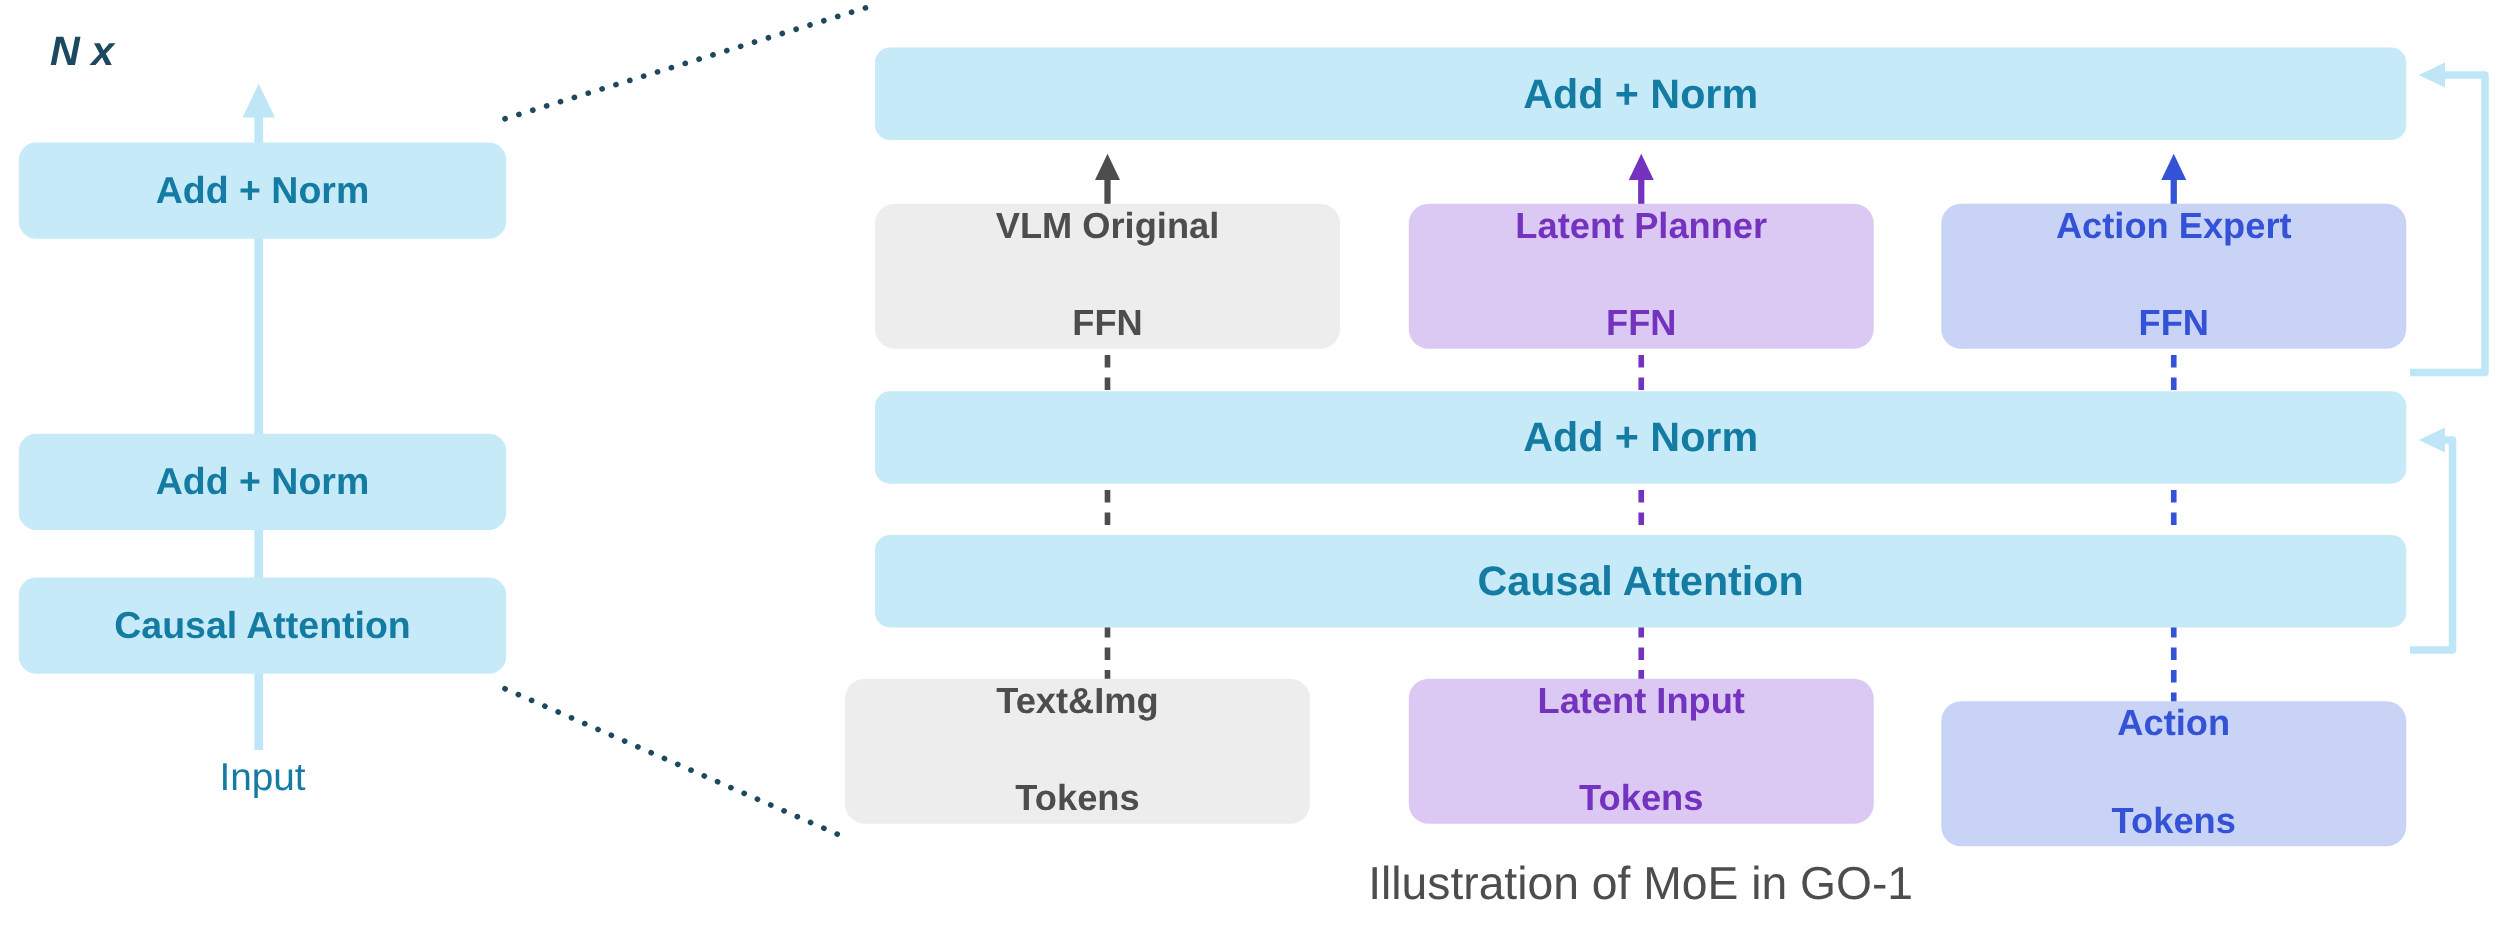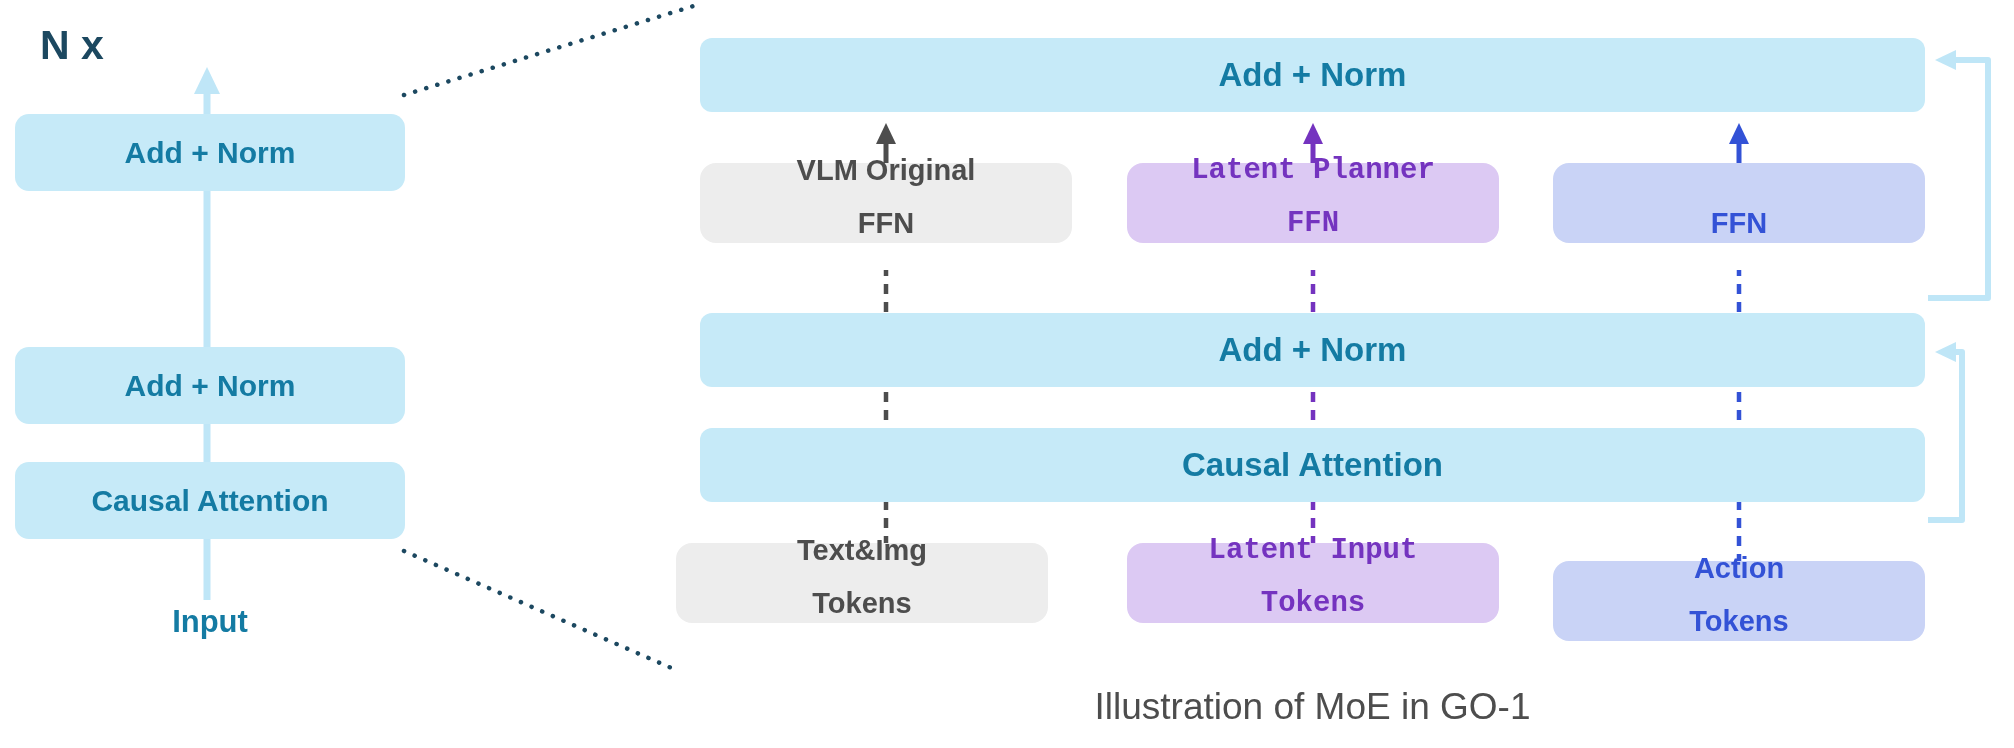--- a/index.html
+++ b/index.html
@@ -34,44 +34,44 @@
   .arr   { stroke-width:5; }
   .arr.dark   { stroke:var(--gray_text); }
   .arr.purple { stroke:var(--purple_text); }
   .arr.royal  { stroke:var(--blue_text); }
   .fill-flow   { fill:var(--residual_line); }
   .fill-dark   { fill:var(--gray_text); }
   .fill-purple { fill:var(--purple_text); }
   .fill-royal  { fill:var(--blue_text); }
 
   
-  .n-label { position:absolute; left:40px; top:22px; font-size:41px; font-weight:bold; color:var(--callout_line); z-index:1; }
+  .n-label { position:absolute; left:40px; top:22px; font-size:33px; font-style:italic; font-weight:bold; color:var(--callout_line); z-index:1; }
   .lblock {
     position:absolute; left:15px; width:390px; height:77px; border-radius:14px;
     background:var(--light_blue); color:var(--teal_text);
     display:flex; align-items:center; justify-content:center;
     font-size:30px; font-weight:bold; z-index:1;
   }
   .input-label { position:absolute; left:15px; top:604px; width:390px; text-align:center;
-    color:var(--teal_text); font-size:31px; font-weight:bold; z-index:1; }
+    color:var(--teal_text); font-size:31px; font-weight:normal; z-index:1; }
 
   
   .bar {
     position:absolute; left:700px; width:1225px; height:74px; border-radius:12px;
     background:var(--light_blue); color:var(--teal_text);
     display:flex; align-items:center; justify-content:center;
     font-size:33px; font-weight:bold; z-index:1;
   }
   .ebox {
-    position:absolute; width:372px; height:80px; border-radius:16px;
-    display:flex; flex-direction:column; align-items:center; justify-content:flex-end;
+    position:absolute; width:372px; height:116px; border-radius:16px;
+    display:flex; flex-direction:column; align-items:center; justify-content:space-between;
     font-size:29px; font-weight:bold; line-height:1.3; z-index:1;gap:16px;
   }
   .graybox   { background:var(--gray_box); color:var(--gray_text); }
-  .purplebox { background:var(--purple_box); color:var(--purple_text);font-family:Liberation Mono, monospace; }
+  .purplebox { background:var(--purple_box); color:var(--purple_text); }
   .peribox   { background:var(--periwinkle_box); color:var(--blue_text); }
 
   .caption { position:absolute; left:700px; top:686px; width:1225px; text-align:center;
     font-size:37px; font-weight:normal; color:var(--caption_text); z-index:1; }
 </style>
 </head>
 <body>
 
 <div class="canvas">
 
@@ -131,20 +131,21 @@
 
   <div class="ebox graybox" style="left:700px; top:163px">
     <span>VLM Original</span>
     <span>FFN</span>
   </div>
   <div class="ebox purplebox" style="left:1127px; top:163px">
     <span>Latent Planner</span>
     <span>FFN</span>
   </div>
   <div class="ebox peribox" style="left:1553px; top:163px">
+    <span>Action Expert</span>
     <span>FFN</span>
   </div>
 
   <div class="bar" style="top:313px">
     <span>Add + Norm</span>
   </div>
 
   <div class="bar" style="top:428px">
     <span>Causal Attention</span>
   </div>

